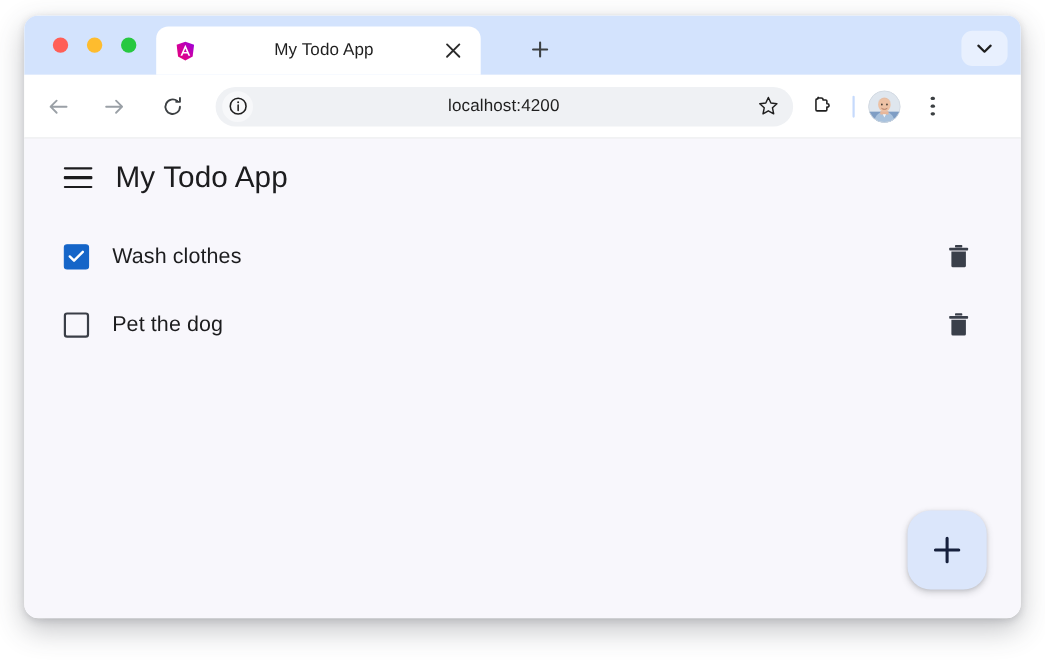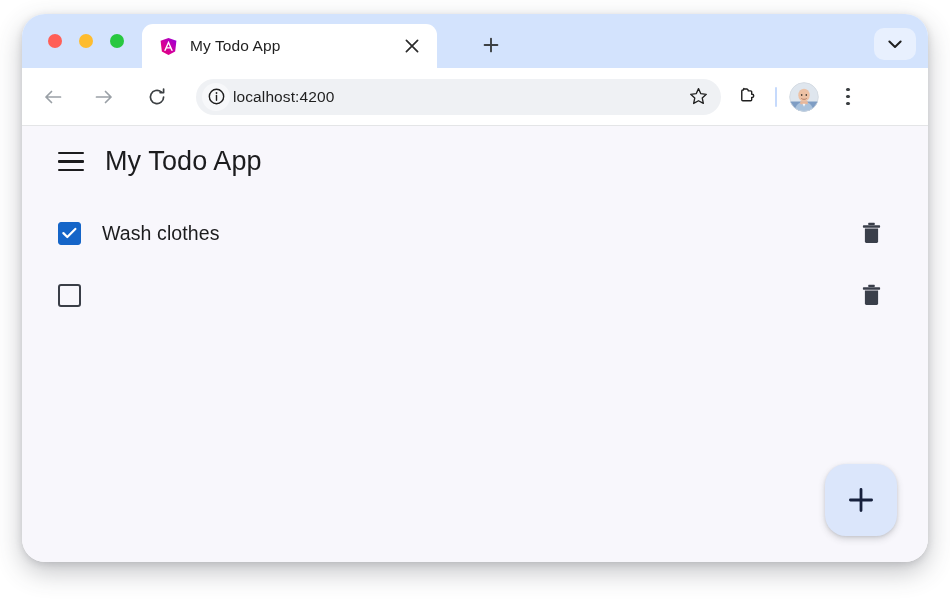--- a/index.html
+++ b/index.html
@@ -19,24 +19,25 @@
     background: #ffffff;
   }
 
   
   .browser-window {
     position: absolute;
     left: 22px;
     top: 14px;
     width: 906px;
     height: 548px;
-    border-radius: 23px;
+    border-radius: 13px;
     background: #ffffff;
     box-shadow: 0 10px 26px rgba(60,64,72,0.30), 0 2px 7px rgba(60,64,72,0.16);
     overflow: hidden;
+    text-align: center;
   }
 
   
   .tab-strip {
     position: relative;
     height: 54px;
     background: #d3e3fd;
     display: flex;
     align-items: flex-end;
   }
@@ -463,20 +464,21 @@
               <rect x="0.9" y="3.3" width="17.2" height="2.4" rx="0.7" fill="#3a3f4a"></rect>
               <path d="M2.9 6.6 H16.1 V19.6 A1.4 1.4 0 0 1 14.7 21 H4.3 A1.4 1.4 0 0 1 2.9 19.6 Z" fill="#3a3f4a"></path>
             </svg>
           </div>
         </div>
 
 
         <div class="todo-row">
           <div class="todo-left">
             <span class="checkbox unchecked"></span>
+            <span class="todo-label">Pet the dog</span>
           </div>
           <div class="delete-btn">
             <svg width="19" height="22" viewBox="0 0 19 22">
               <rect x="6.2" y="0.8" width="6.6" height="2.1" rx="0.6" fill="#3a3f4a"></rect>
               <rect x="0.9" y="3.3" width="17.2" height="2.4" rx="0.7" fill="#3a3f4a"></rect>
               <path d="M2.9 6.6 H16.1 V19.6 A1.4 1.4 0 0 1 14.7 21 H4.3 A1.4 1.4 0 0 1 2.9 19.6 Z" fill="#3a3f4a"></path>
             </svg>
           </div>
         </div>
 

